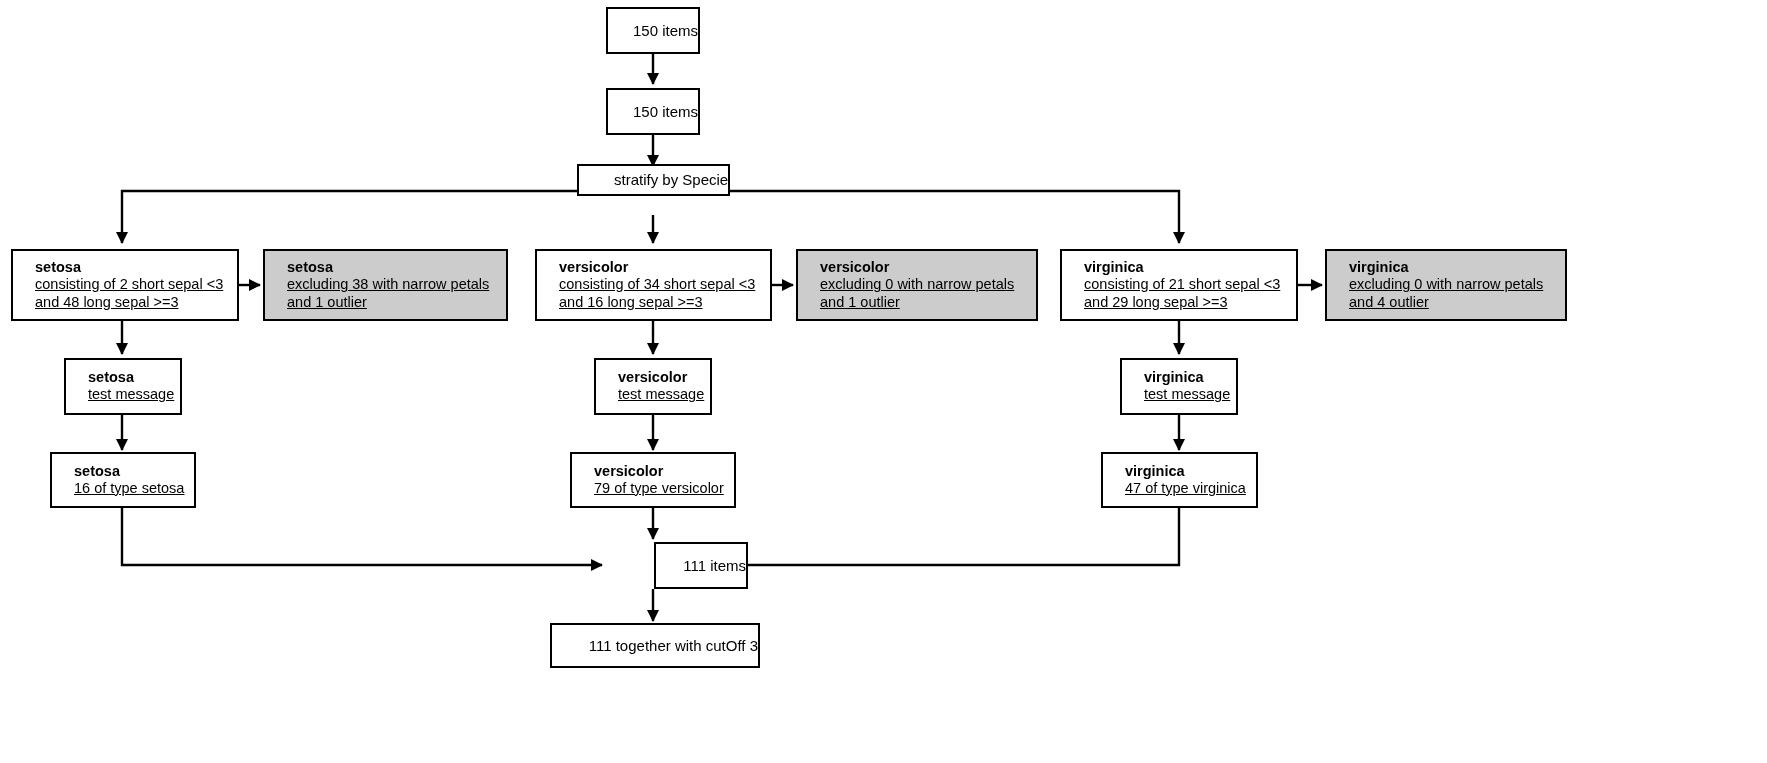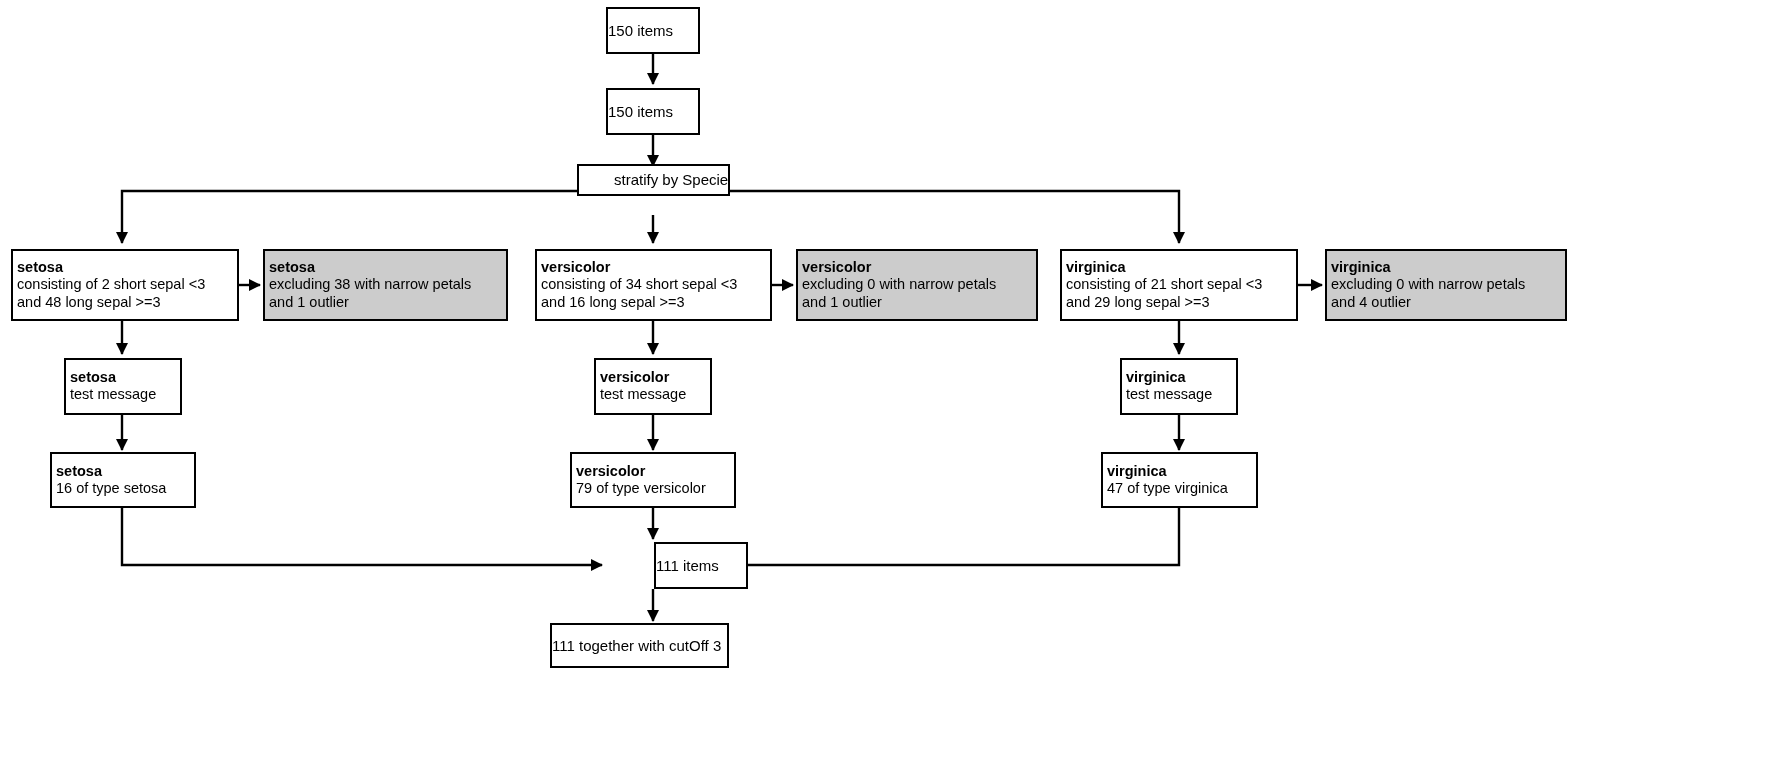--- a/index.html
+++ b/index.html
@@ -40,30 +40,31 @@
     line-height:17px;
     color:#000000;
     white-space:nowrap;
   }
   .node .line{
     font-weight:normal;
     font-size:14.5px;
     line-height:17.5px;
     color:#000000;
     white-space:nowrap;
+    text-decoration:underline;
   }
   .node .plain{
     font-size:15px;
     line-height:18px;
     color:#000000;
     white-space:nowrap;
-    text-align:left;
+    text-align:right;
     width:100%;
   }
-  .pad{ padding-left:4px; padding-right:8px; }
+  .pad{ padding-left:22px; padding-right:8px; }
 </style>
 </head>
 <body>
 
 <div id="canvas">
 
   <svg id="edges" viewBox="0 0 1767 763" width="1767" height="763" xmlns="http://www.w3.org/2000/svg">
     <defs>
       <marker id="arrow" viewBox="0 0 10 10" refX="9.2" refY="5" markerWidth="5.2" markerHeight="5.2" orient="auto-start-reverse">
         <path d="M 0 0 L 10 5 L 0 10 z" fill="#000000"></path>
@@ -176,17 +177,17 @@
 
   <div class="node" style="left:1101px; top:452px; width:157px; height:56px;">
     <div class="title pad">virginica</div>
     <div class="line pad">47 of type virginica</div>
   </div>
 
   <div class="node center" style="left:606px; top:542px; width:94px; height:47px;margin-left:48px;">
     <div class="plain">111 items</div>
   </div>
 
-  <div class="node center" style="left:550px; top:623px; width:179px; height:45px;">
+  <div class="node center" style="left:550px; top:623px; width:210px; height:45px;">
     <div class="plain">111 together with cutOff 3</div>
   </div>
 
 </div>
 
 </body></html>

